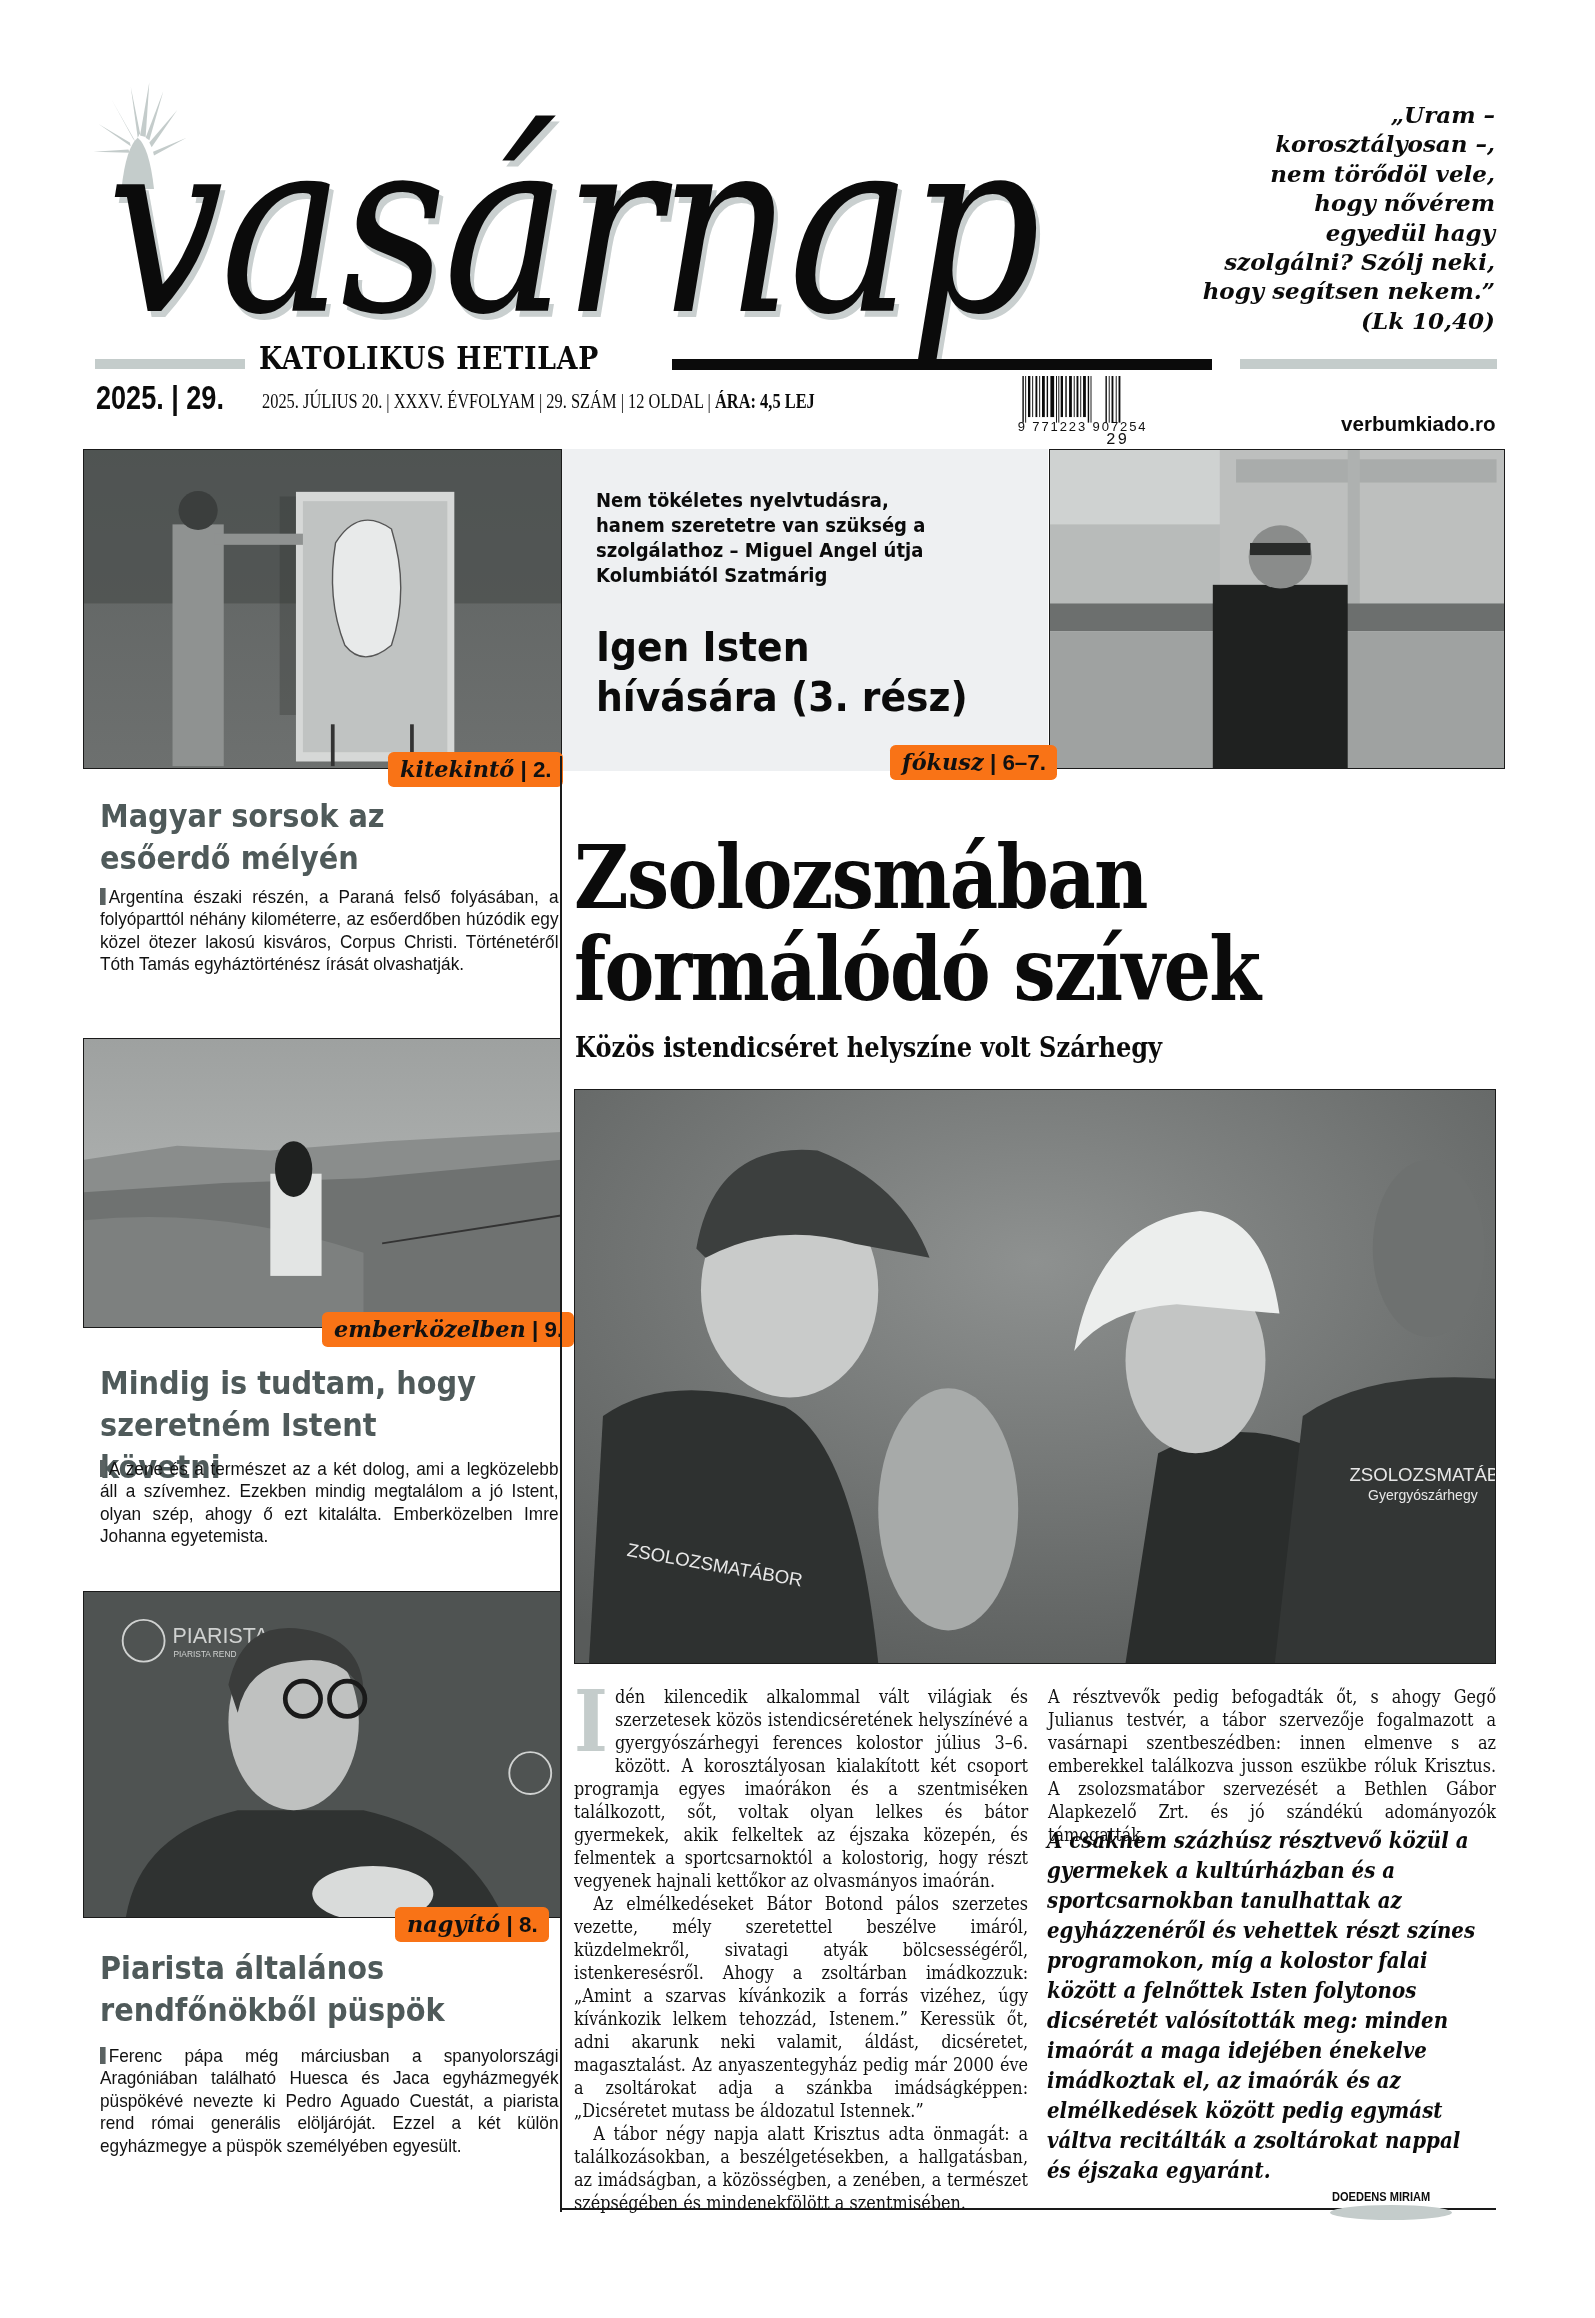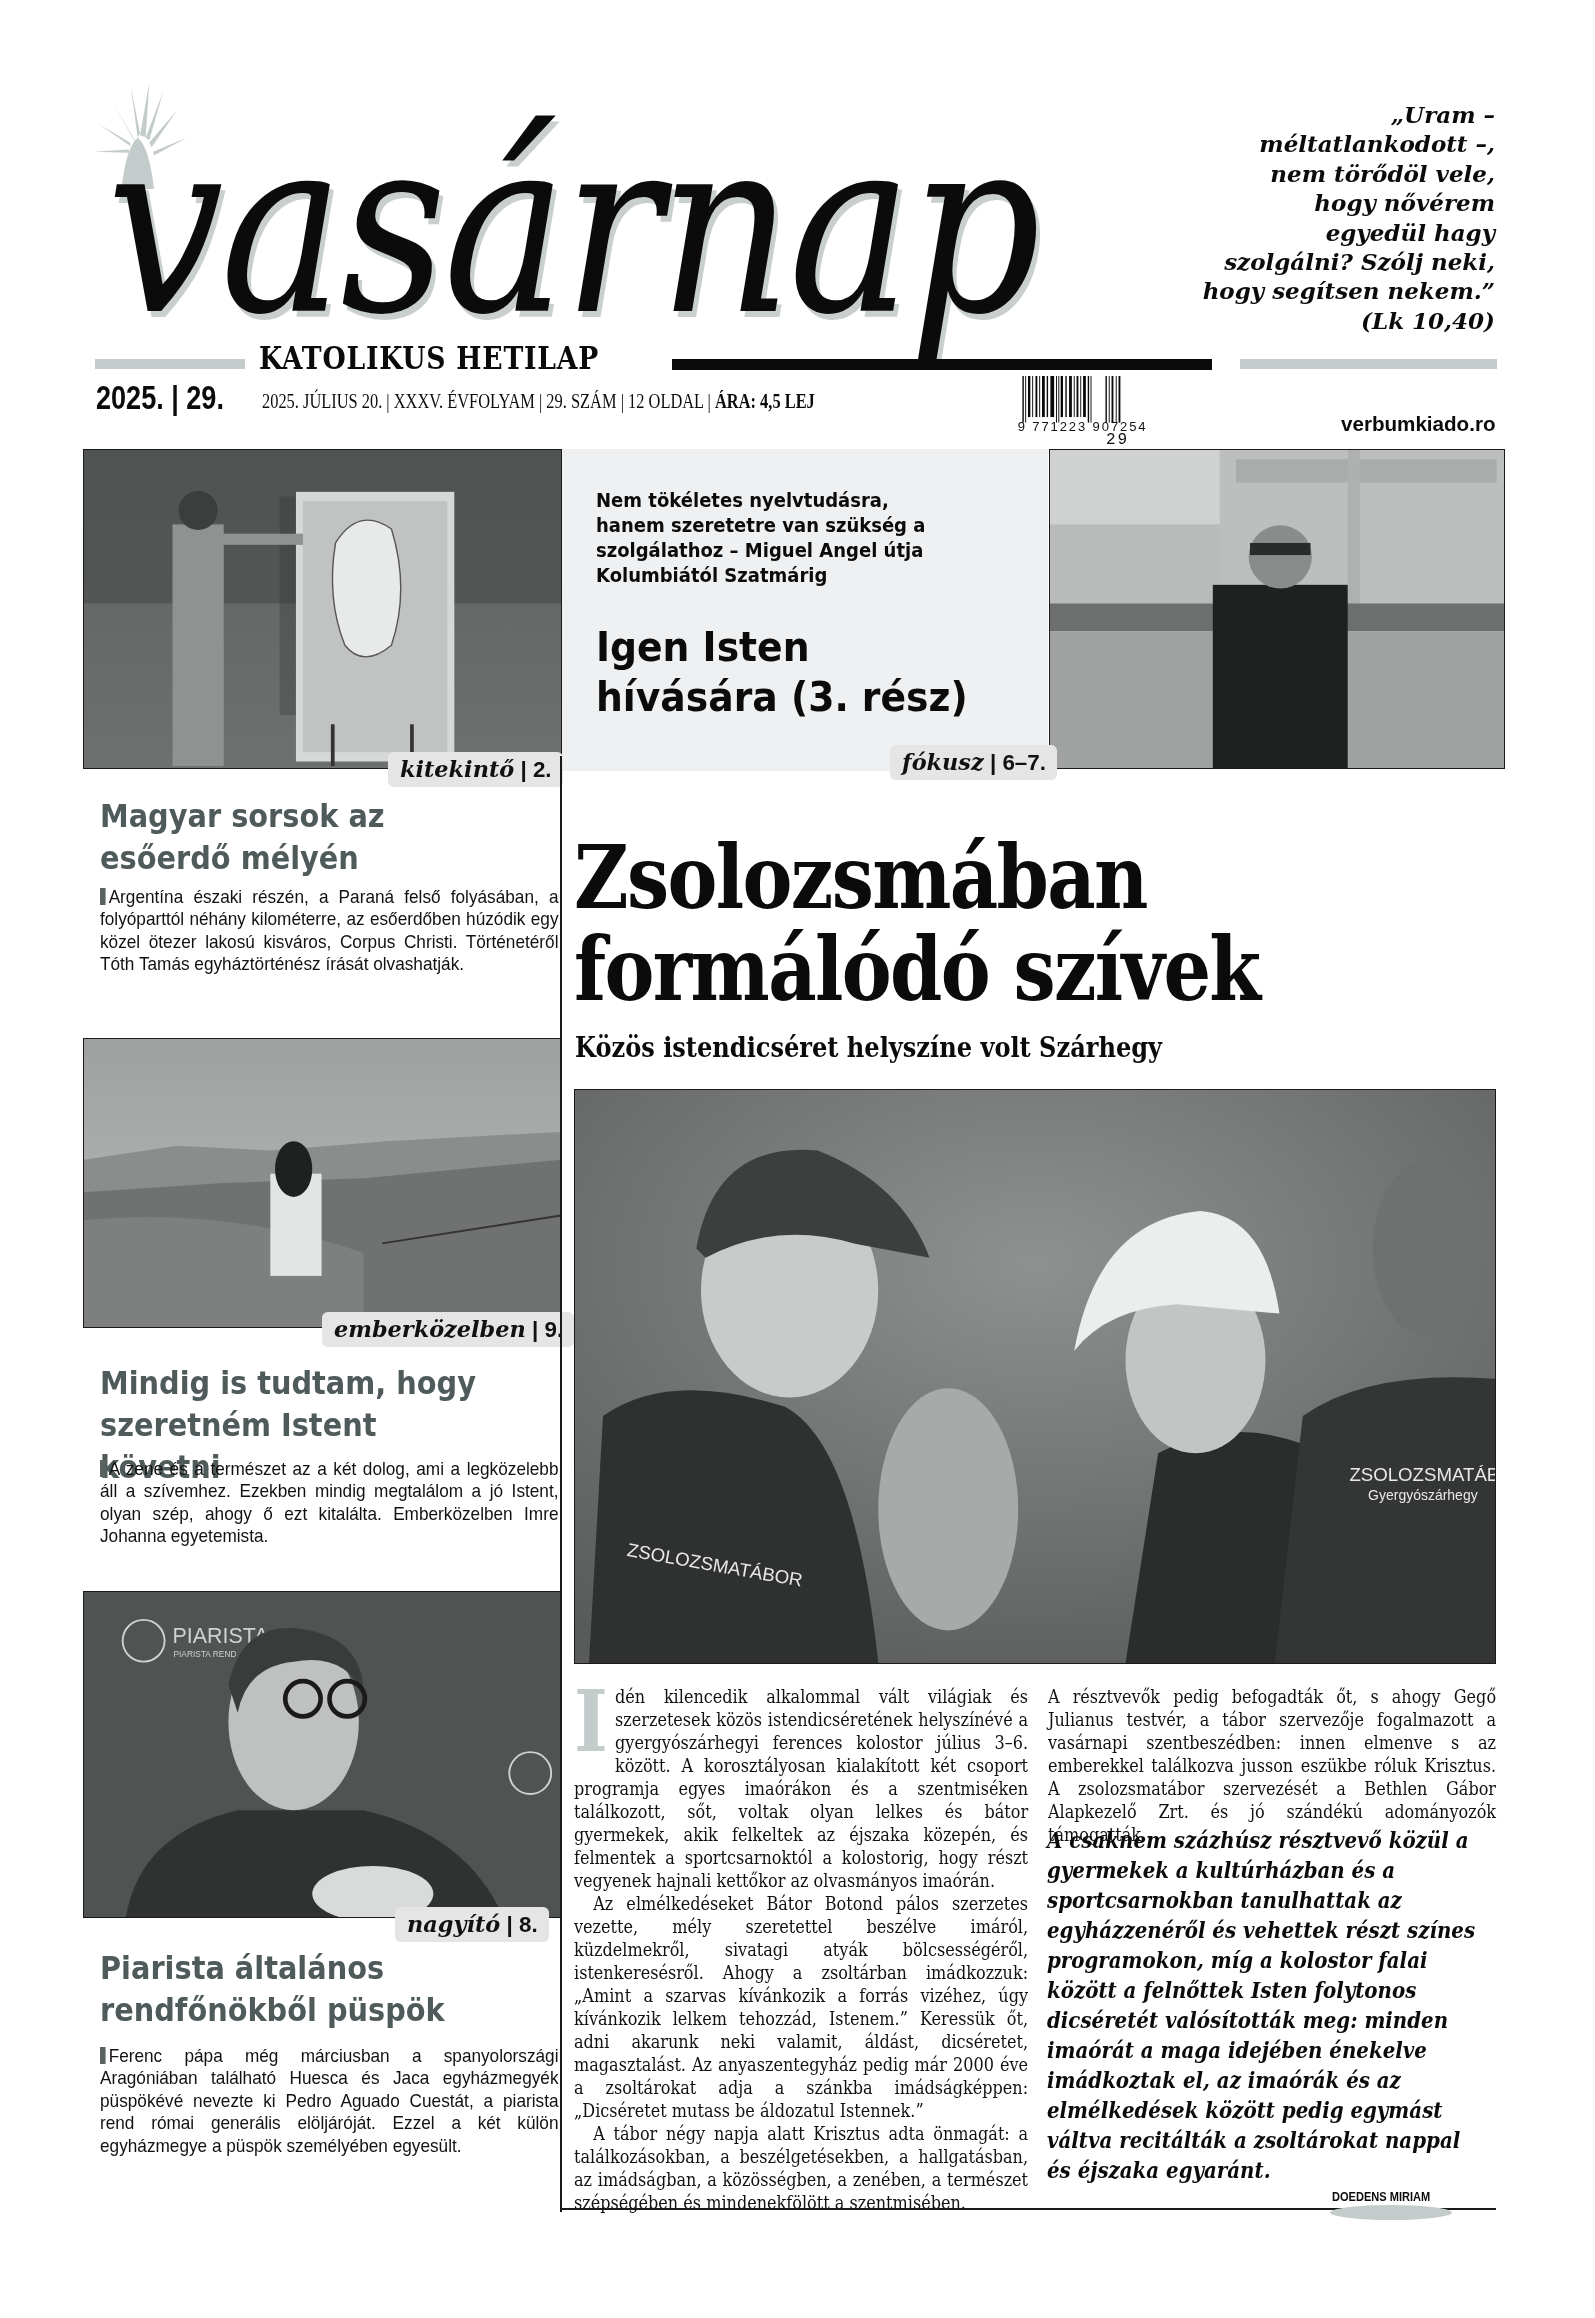--- a/index.html
+++ b/index.html
@@ -40,21 +40,21 @@
     font-size: 23px; line-height: 29.4px; color: #0b0b0b;
   }
   #quote-ref { display: block; }
 
   
   .photo { position: absolute; border: 1.9px solid #1a1a1a; box-sizing: border-box; overflow: hidden; }
   .photo svg { width: 100%; height: 100%; display: block; }
 
   
   .badge {
-    position: absolute; background: #e5e5e5; border-radius: 5.6px; padding: 3.7px 11.2px 4.7px 12px;
+    position: absolute; background: #f97316; border-radius: 5.6px; padding: 3.7px 11.2px 4.7px 12px;
     font-family: "DejaVu Serif", serif; font-size: 22.4px; line-height: 26px; color: #111; white-space: nowrap;
   }
   .badge .kw { font-style: italic; font-weight: bold; }
   .badge .pg { font-weight: bold; font-family: "Liberation Sans", sans-serif; }
 
   
   .side-title {
     position: absolute; left: 100px; width: 449px;
     font-family: "DejaVu Sans", sans-serif; font-weight: bold; font-size: 32px; line-height: 42px;
     color: #4f5a5a; transform: scaleX(0.9); transform-origin: left top;
@@ -174,21 +174,21 @@
       <rect x="224" y="0" width="4" height="100"></rect>
     </g>
   </svg>
   <span class="abs" style="left:3.7px; top:43px; font-family:'Liberation Sans',sans-serif; font-size:13px; letter-spacing:1.9px;">9 771223 907254</span>
   <span class="abs" style="left:92px; top:43px; font-family:Liberation Mono, monospace; font-size:16px; letter-spacing:1.9px;margin-top:12px;">29</span>
 </div>
 <div id="site" class="abs">verbumkiado.ro</div>
 
 <div id="quote" class="abs">
   <div>„Uram –</div>
-  <div>méltatlankodott –,</div>
+  <div>korosztályosan –,</div>
   <div>nem törődöl vele,</div>
   <div>hogy nővérem</div>
   <div>egyedül hagy</div>
   <div>szolgálni? Szólj neki,</div>
   <div>hogy segítsen nekem.”</div>
   <span id="quote-ref">(Lk 10,40)</span>
 </div>
 
 <div class="photo" style="left:83px; top:449px; width:479px; height:320px;">
   <svg viewBox="0 0 1024 684" preserveAspectRatio="none">

